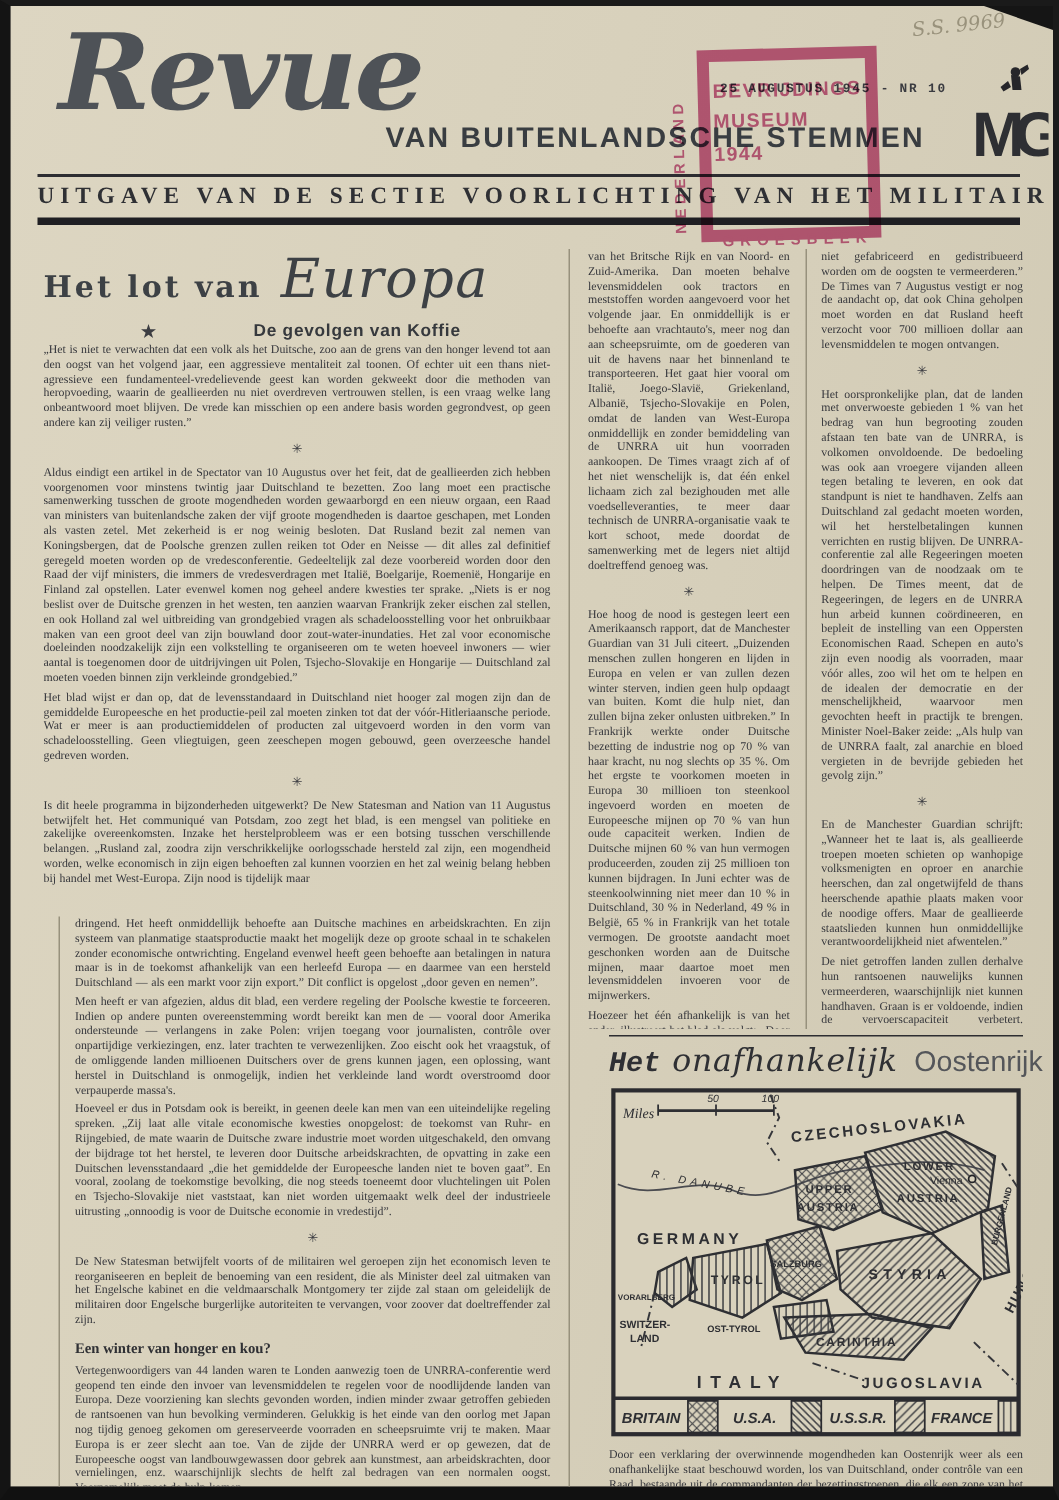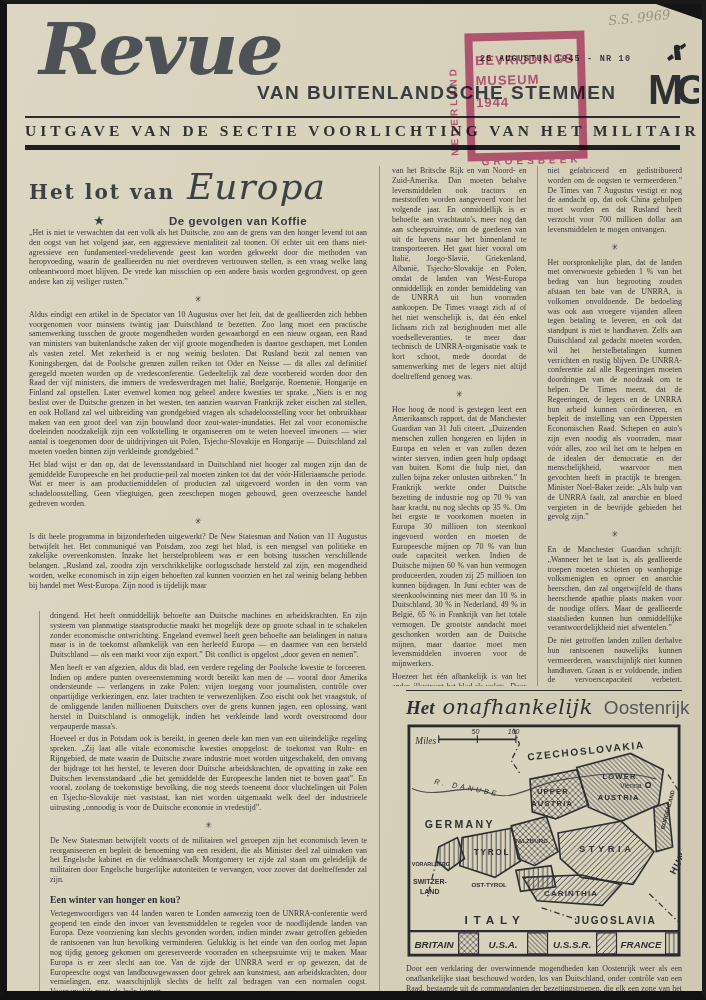--- a/index.html
+++ b/index.html
@@ -84,21 +84,21 @@
     margin:0 0 3px 0;font-size:7.9px;line-height:9.8px;text-align:justify;
     color:#36373c;word-spacing:.4px;
   }
   .star-sep{text-align:center;font-size:8.5px;color:#3c3d42;margin:7px 0 6px 0;}
   .col-subhead{font-family:"Liberation Serif",serif;font-weight:bold;
     font-size:9.8px;color:#2f3034;margin:9px 0 4px 0;}
   
   .map-block{width:276px;margin-left:auto;margin-top:4px;}
   .map-rule{border:0;border-top:1.5px solid #2d2d31;margin:0 0 4px 0;}
   .map-title{white-space:nowrap;margin:0 0 4px 0;}
-  .map-title .mt-b{font-family:Liberation Serif, serif;font-weight:bold;font-style:italic;
+  .map-title .mt-b{font-family:Liberation Mono, monospace;font-weight:bold;font-style:italic;
     font-size:19px;color:#2f3034;}
   .map-title .mt-script{font-family:"DejaVu Serif",serif;font-weight:normal;font-style:italic;
     font-size:21px;letter-spacing:.5px;color:#2f3034;margin-left:4px;}
   .map-title .mt-lt{font-family:"Liberation Sans",sans-serif;font-size:19px;
     color:#54565a;margin-left:7px;}
   .map-svg{display:block;width:276px;height:auto;}
   .map-caption{font-size:7.9px;line-height:10px;text-align:justify;color:#36373c;
     margin-top:5px;}
   svg text{font-family:"Liberation Sans",sans-serif;fill:#2e2f33;}
   .svg-serif{font-family:"Liberation Serif",serif;}

